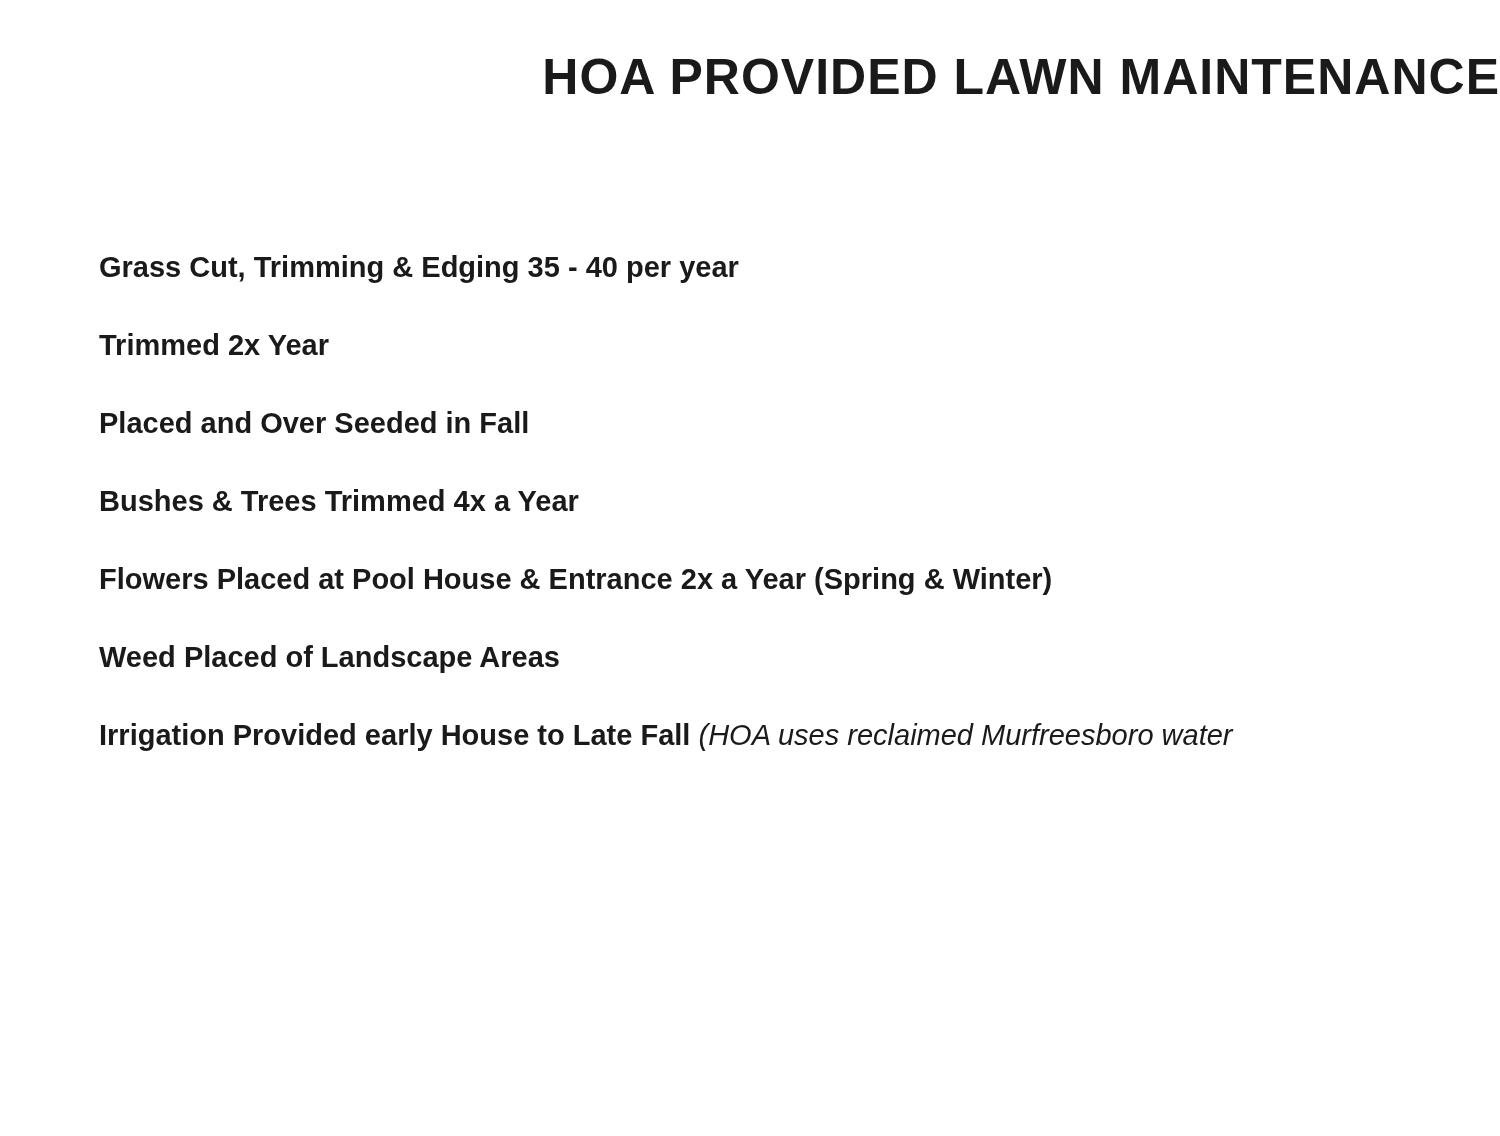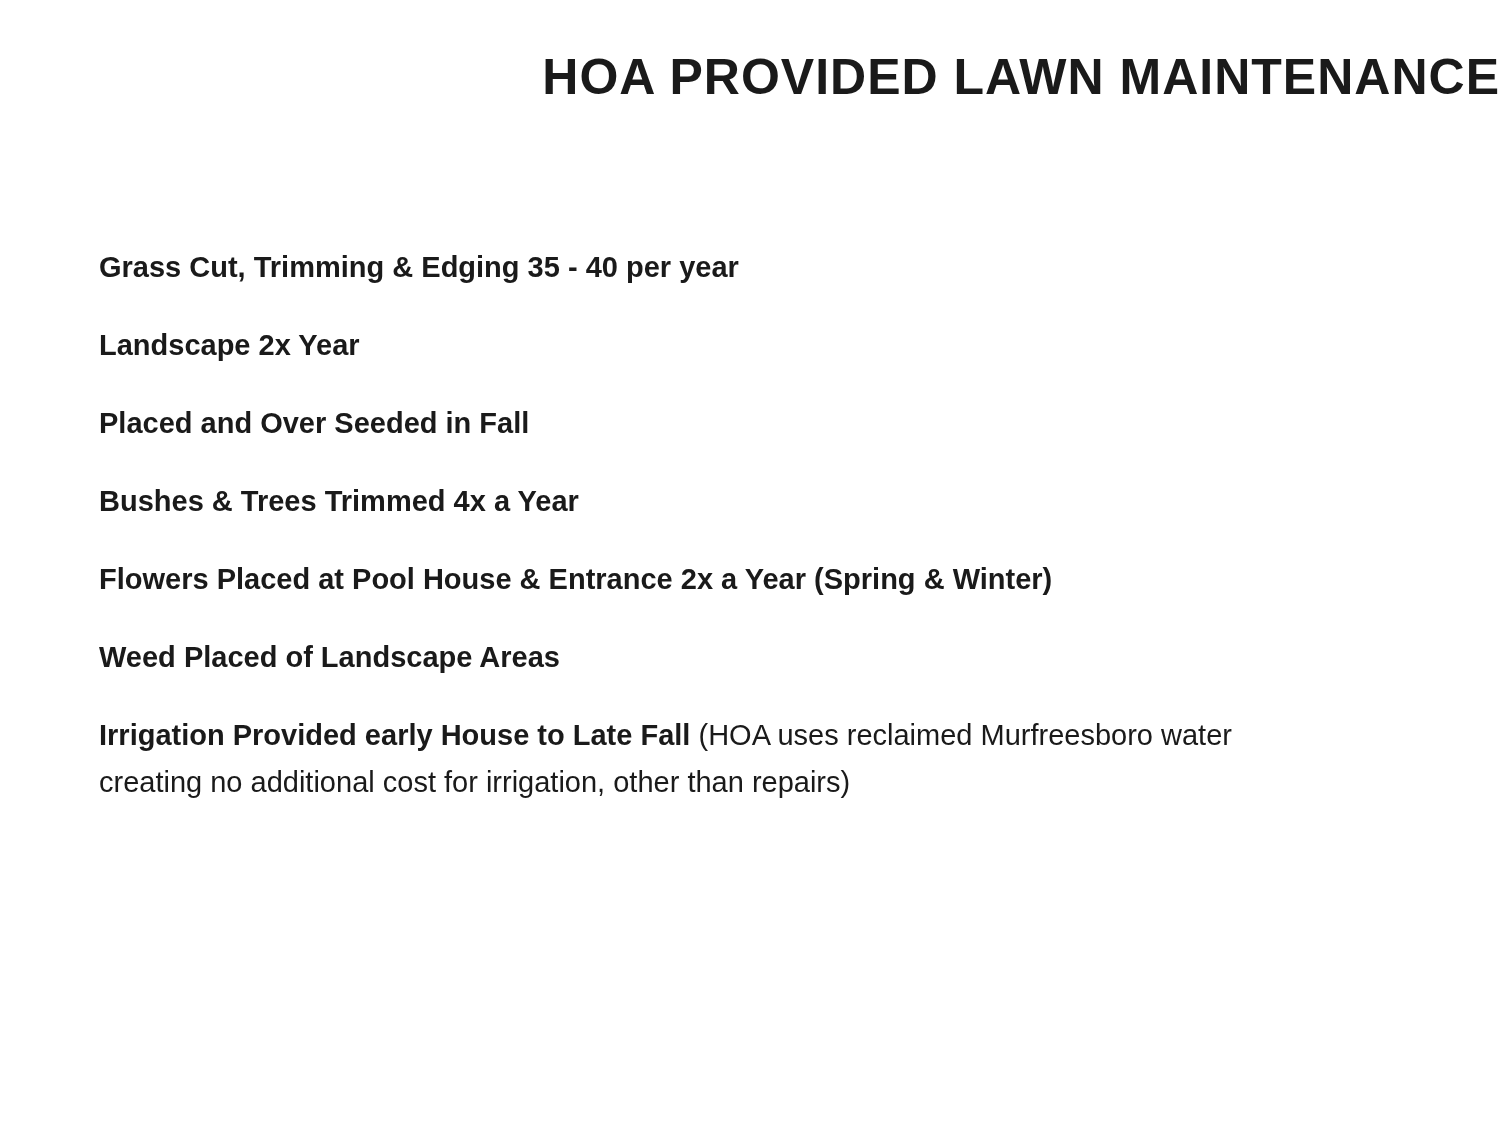--- a/index.html
+++ b/index.html
@@ -41,46 +41,46 @@
   }
   .item {
     font-size: 29px;
     font-weight: 700;
     line-height: 47px;
     margin-bottom: 31px;
     color: var(--text);
   }
   .italic-part {
     font-weight: 400;
+    font-style: italic;
   }
 </style>
 </head>
 <body>
 
 <div class="page">
 
   <h1 class="title">HOA PROVIDED LAWN MAINTENANCE</h1>
 
   <div class="content">
 
     <p class="item">Grass Cut, Trimming &amp; Edging 35 - 40 per year</p>
 
 
-    <p class="item">Landscape 2x Year</p>
+    <p class="item">Trimmed 2x Year</p>
 
     <p class="item">Placed and Over Seeded in Fall</p>
 
     <p class="item">Bushes &amp; Trees Trimmed 4x a Year</p>
 
     <p class="item">Flowers Placed at Pool House &amp; Entrance 2x a Year (Spring &amp; Winter)</p>
 
     <p class="item">Weed Placed of Landscape Areas</p>
 
     <p class="item">
       <span class="bold-part">Irrigation Provided early House to Late Fall</span>
       <span class="italic-part">(HOA uses reclaimed Murfreesboro water</span>
       <br>
-      <span class="italic-part">creating no additional cost for irrigation, other than repairs)</span>
     </p>
 
 
   </div>
 </div>
 
 </body></html>

